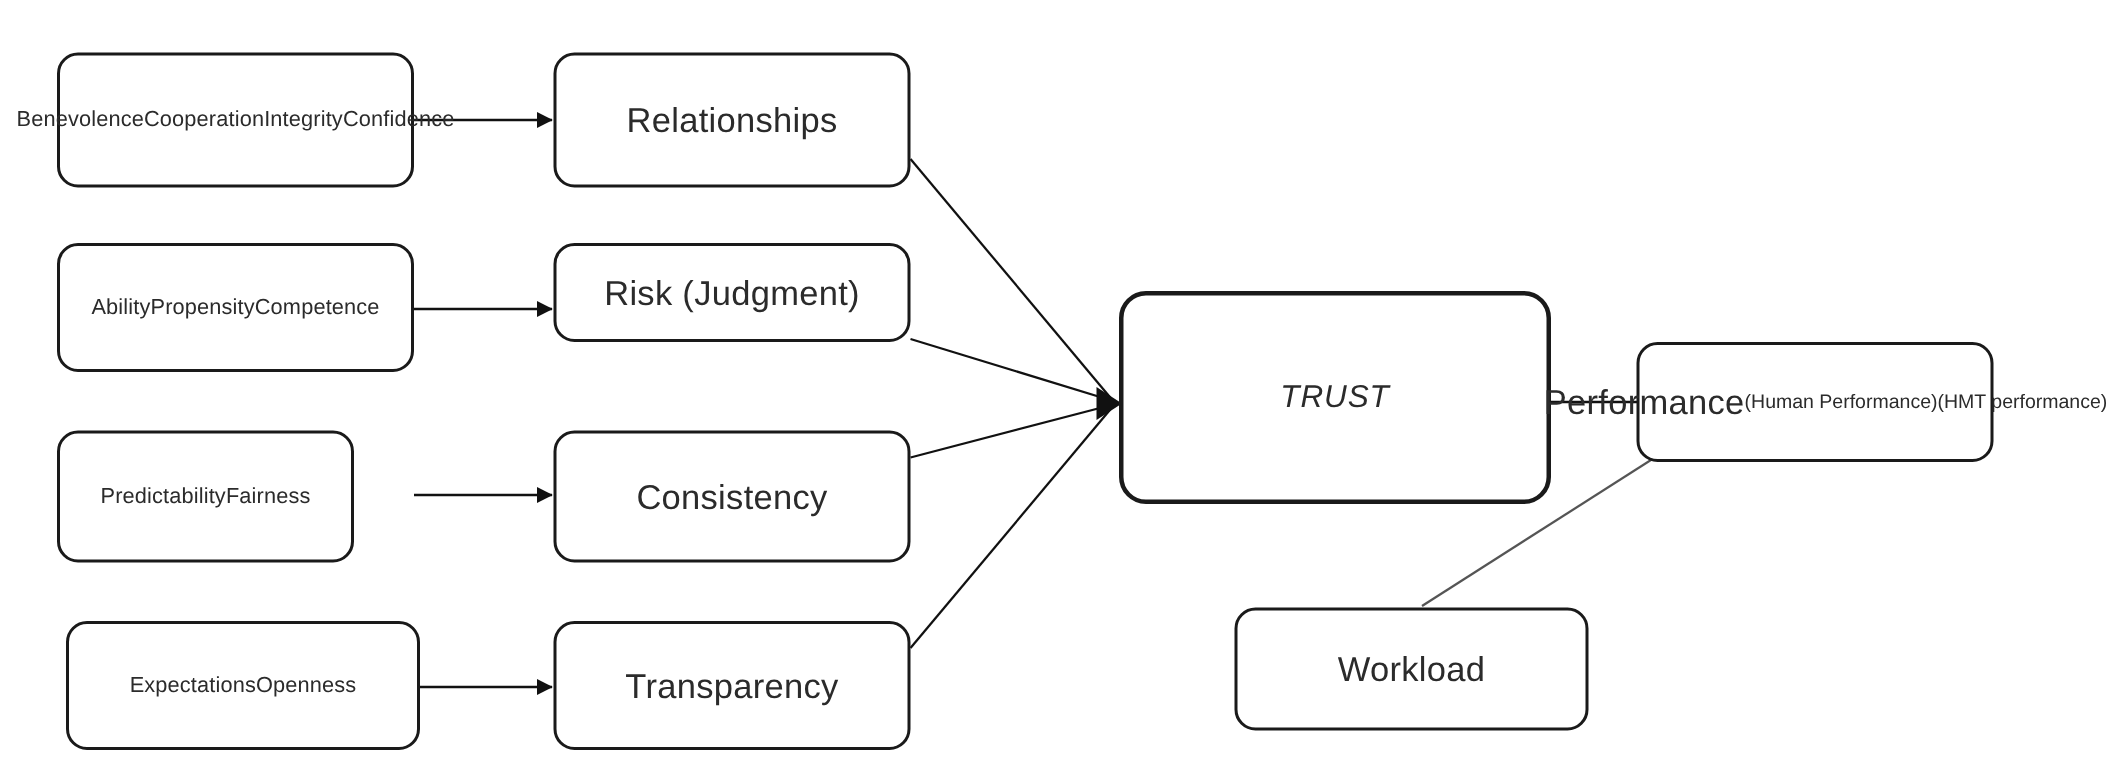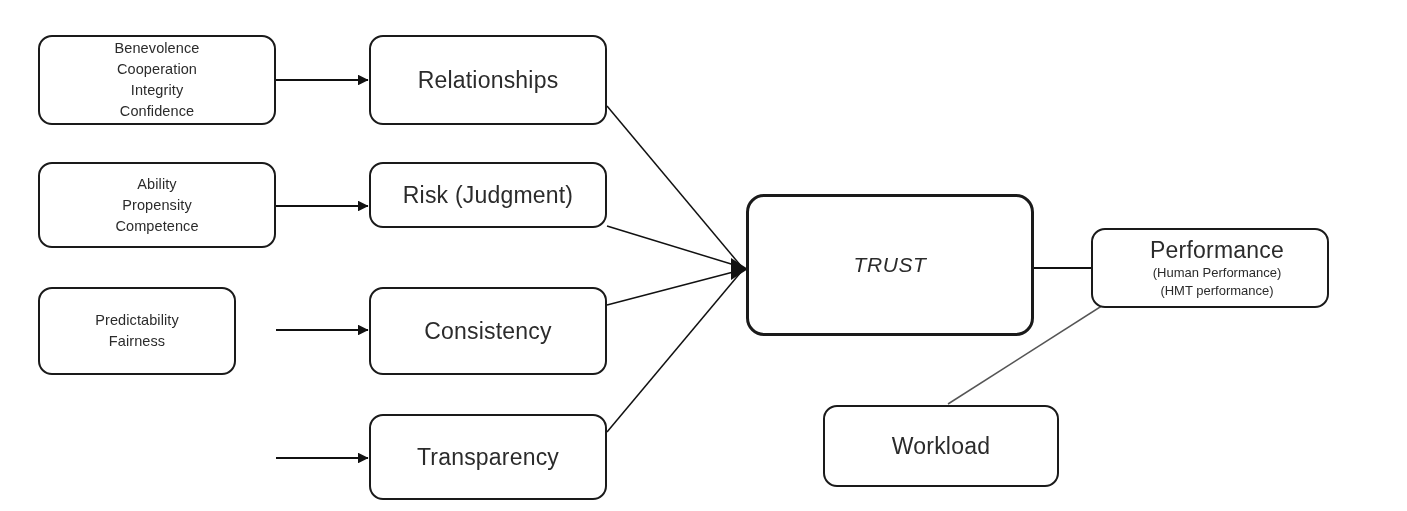--- a/index.html
+++ b/index.html
@@ -63,21 +63,20 @@
     letter-spacing: 0.6px;
     white-space: nowrap;
   }
   .line-sub {
     font-size: 13px;
     line-height: 18px;
     white-space: nowrap;
   }
   .node .stack {
     display: flex;
-    flex-direction: column;
     align-items: center;
     justify-content: space-between;
   }
 </style>
 </head>
 <body>
 
 <div id="canvas">
 
   <svg id="wires" viewBox="0 0 1407 511" width="1407" height="511">
@@ -123,20 +122,26 @@
     </div>
   </div>
 
   <div class="node" style="left:38px; top:287px; width:198px; height:88px;">
     <div class="stack">
       <span class="line-small">Predictability</span>
       <span class="line-small">Fairness</span>
     </div>
   </div>
 
+  <div class="node" style="left:44px; top:414px; width:236px; height:86px;">
+    <div class="stack">
+      <span class="line-small">Expectations</span>
+      <span class="line-small">Openness</span>
+    </div>
+  </div>
 
   <div class="node" style="left:369px; top:35px; width:238px; height:90px;">
     <span class="line-big">Relationships</span>
   </div>
 
   <div class="node" style="left:369px; top:162px; width:238px; height:66px;">
     <span class="line-big">Risk (Judgment)</span>
   </div>
 
   <div class="node" style="left:369px; top:287px; width:238px; height:88px;">

